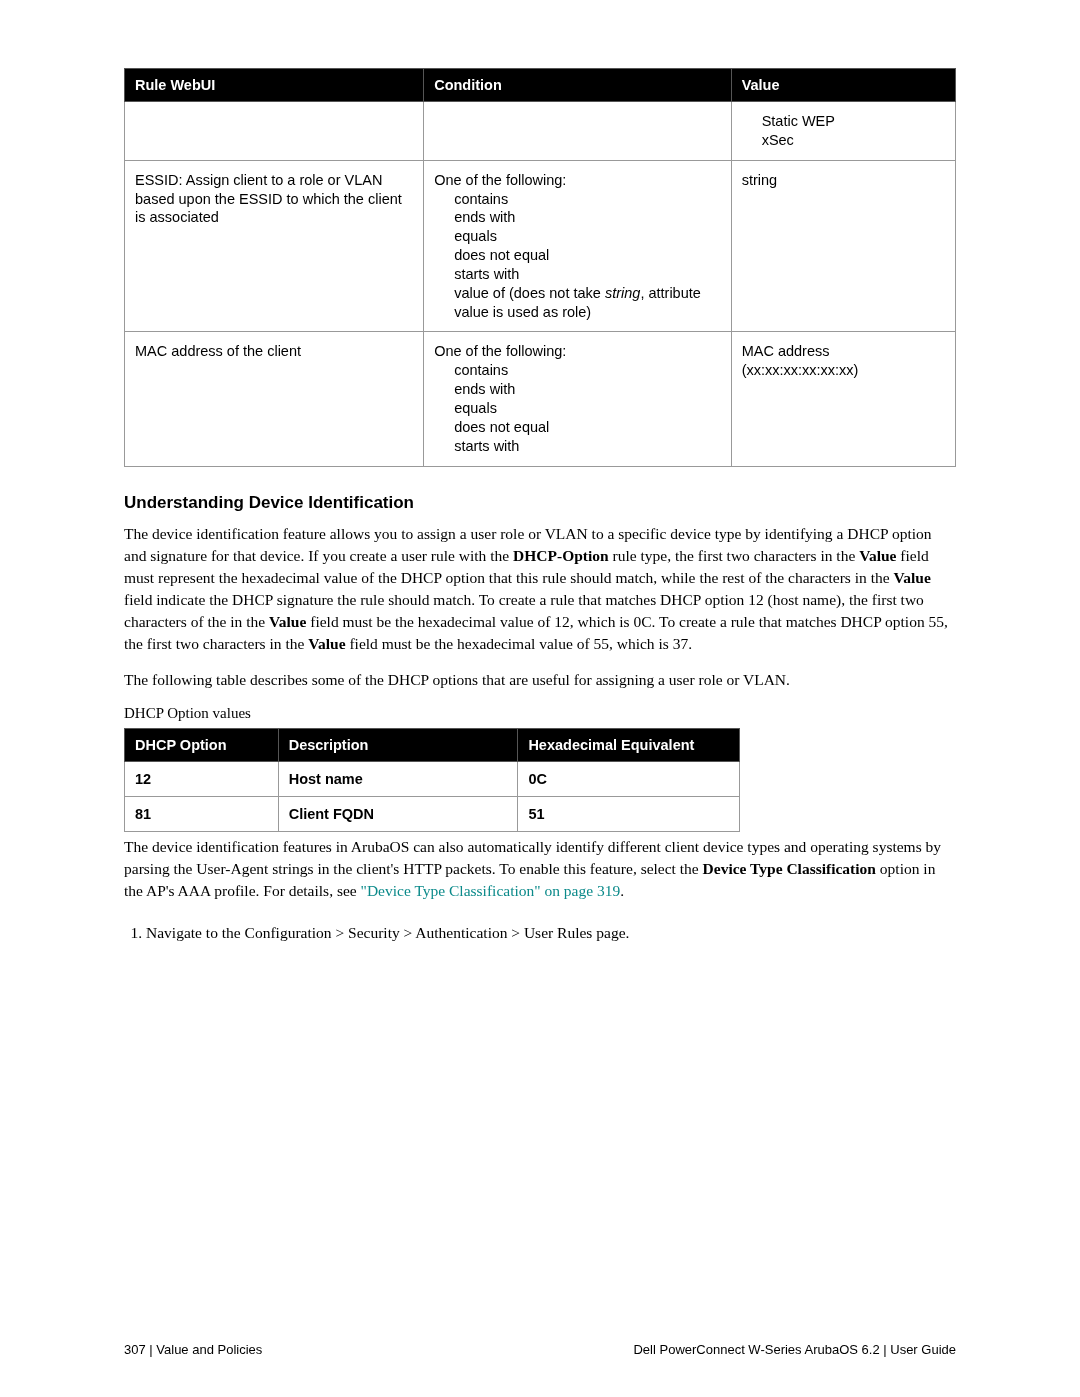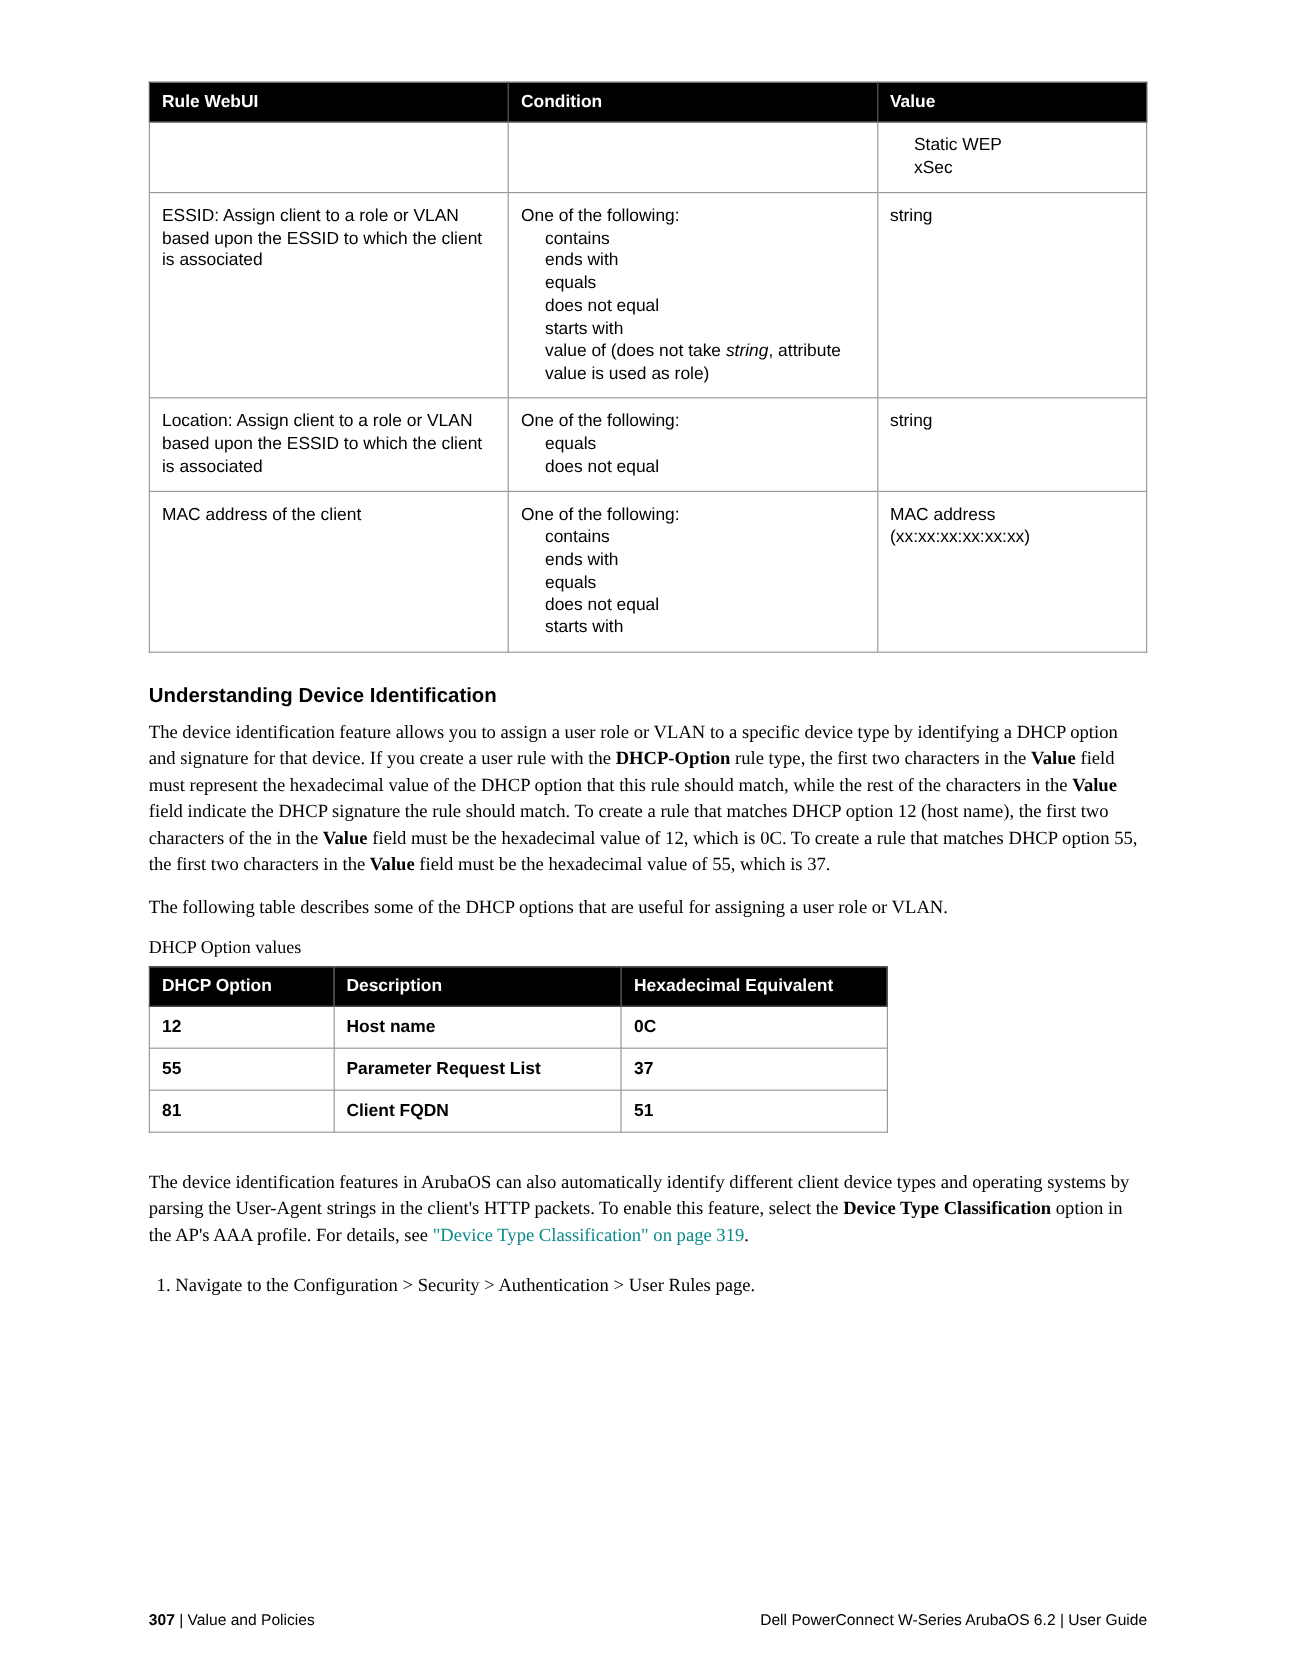--- a/index.html
+++ b/index.html
@@ -54,21 +54,21 @@
   a.link { color: #0b8a8a; text-decoration: none; }
   .caption {
     font-family: Georgia, 'Times New Roman', serif;
     font-size: 15px;
     margin: 6px 0 6px 0;
   }
   table.dhcp {
     width: 74%;
     border-collapse: collapse;
     font-size: 14.5px;
-    margin-bottom: 31px;
+    margin-bottom: 4px;
   }
   table.dhcp thead th {
     background: #000;
     color: #fff;
     font-weight: bold;
     text-align: left;
     padding: 8px 10px;
     border: 1px solid #555;
   }
   table.dhcp td {
@@ -89,21 +89,21 @@
   ol.steps li { line-height: 1.4; }
   .footer {
     position: absolute;
     bottom: 40px;
     left: 124px;
     right: 124px;
     font-size: 13px;
     display: flex;
     justify-content: space-between;
   }
-  .footer .left .pn { font-weight: bold; }
+  .footer .left .pn { font-weight: normal; }
   .footer .right .bold { font-weight: normal; }
 </style>
 </head>
 <body>
 
 <div class="page">
 
   <table class="rules">
     <thead>
       <tr>
@@ -130,31 +130,20 @@
             <span>ends with</span><br>
             <span>equals</span><br>
             <span>does not equal</span><br>
             <span>starts with</span><br>
             <span><span>value of (does not take </span><span class="italic">string</span><span>, attribute value is used as role)</span></span>
           </span>
         </td>
         <td>string</td>
       </tr>
       <tr>
-        <td>Location: Assign client to a role or VLAN based upon the ESSID to which the client is associated</td>
-        <td>
-          <span>One of the following:</span>
-          <span class="indent">
-            <span>equals</span><br>
-            <span>does not equal</span>
-          </span>
-        </td>
-        <td>string</td>
-      </tr>
-      <tr>
         <td>MAC address of the client</td>
         <td>
           <span>One of the following:</span>
           <span class="indent">
             <span>contains</span><br>
             <span>ends with</span><br>
             <span>equals</span><br>
             <span>does not equal</span><br>
             <span>starts with</span>
           </span>
@@ -182,25 +171,20 @@
         <th class="d3">Hexadecimal Equivalent</th>
       </tr>
     </thead>
     <tbody>
       <tr>
         <td>12</td>
         <td>Host name</td>
         <td>0C</td>
       </tr>
       <tr>
-        <td>55</td>
-        <td>Parameter Request List</td>
-        <td>37</td>
-      </tr>
-      <tr>
         <td>81</td>
         <td>Client FQDN</td>
         <td>51</td>
       </tr>
     </tbody>
   </table>
 
   <p class="body">
     <span>The device identification features in ArubaOS can also automatically identify different client device types and operating systems by parsing the User-Agent strings in the client's HTTP packets. To enable this feature, select the </span><span class="bold">Device Type Classification</span><span> option in the AP's AAA profile. For details, see </span><a href="#" class="link">"Device Type Classification" on page 319</a><span>.</span>
   </p>

